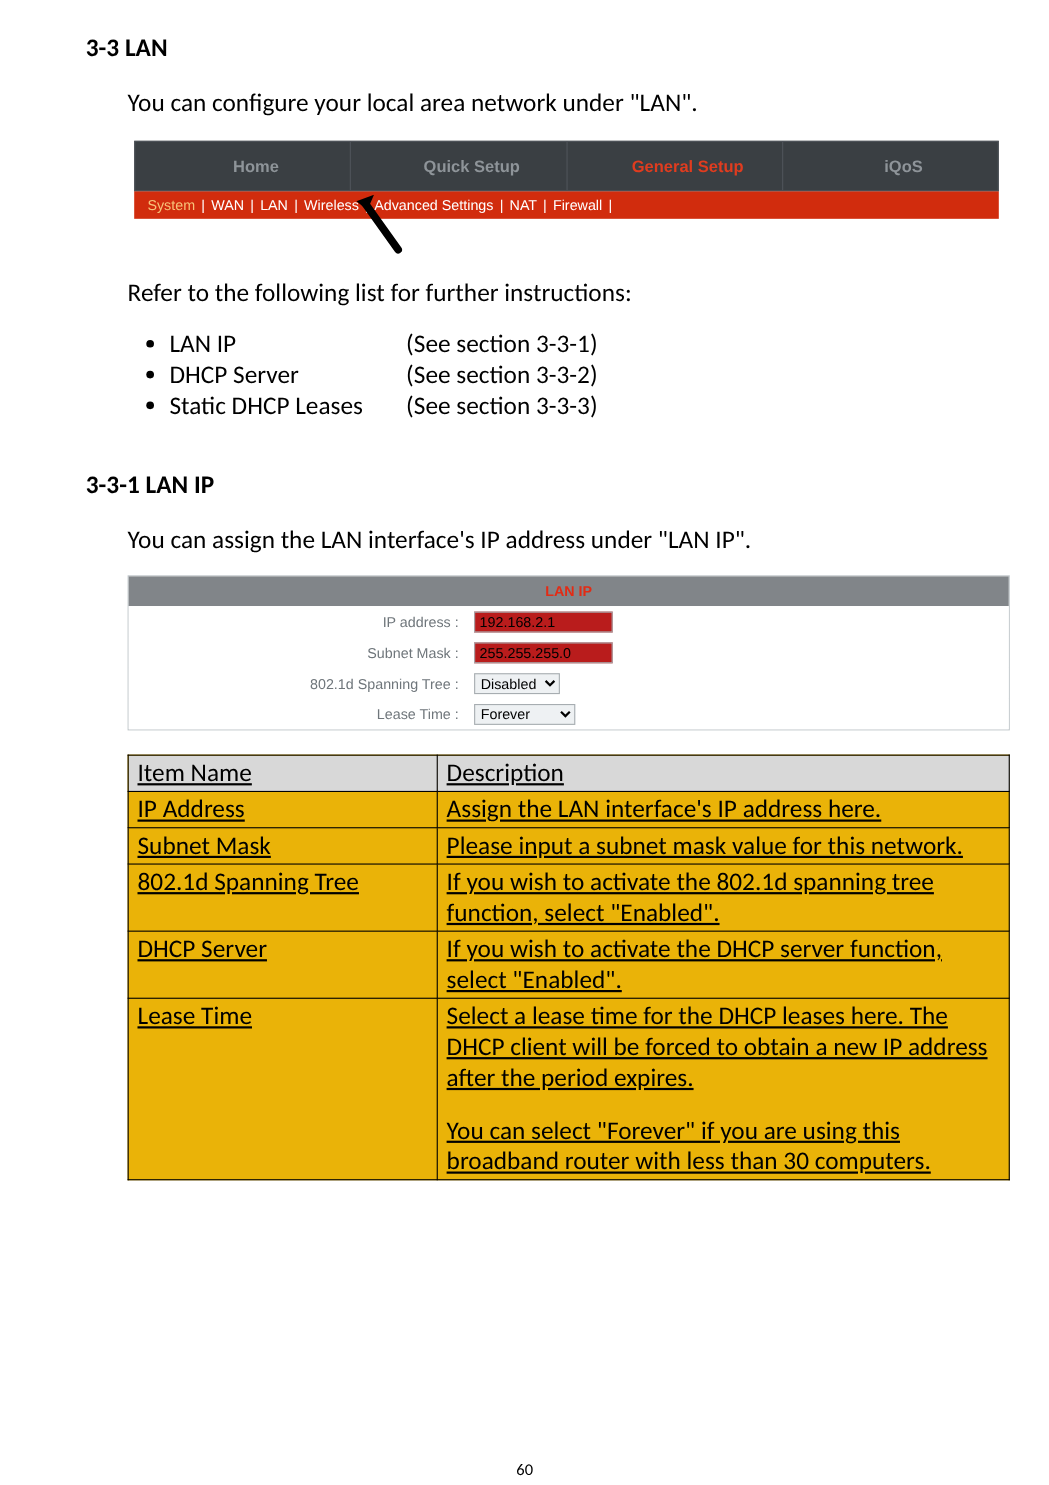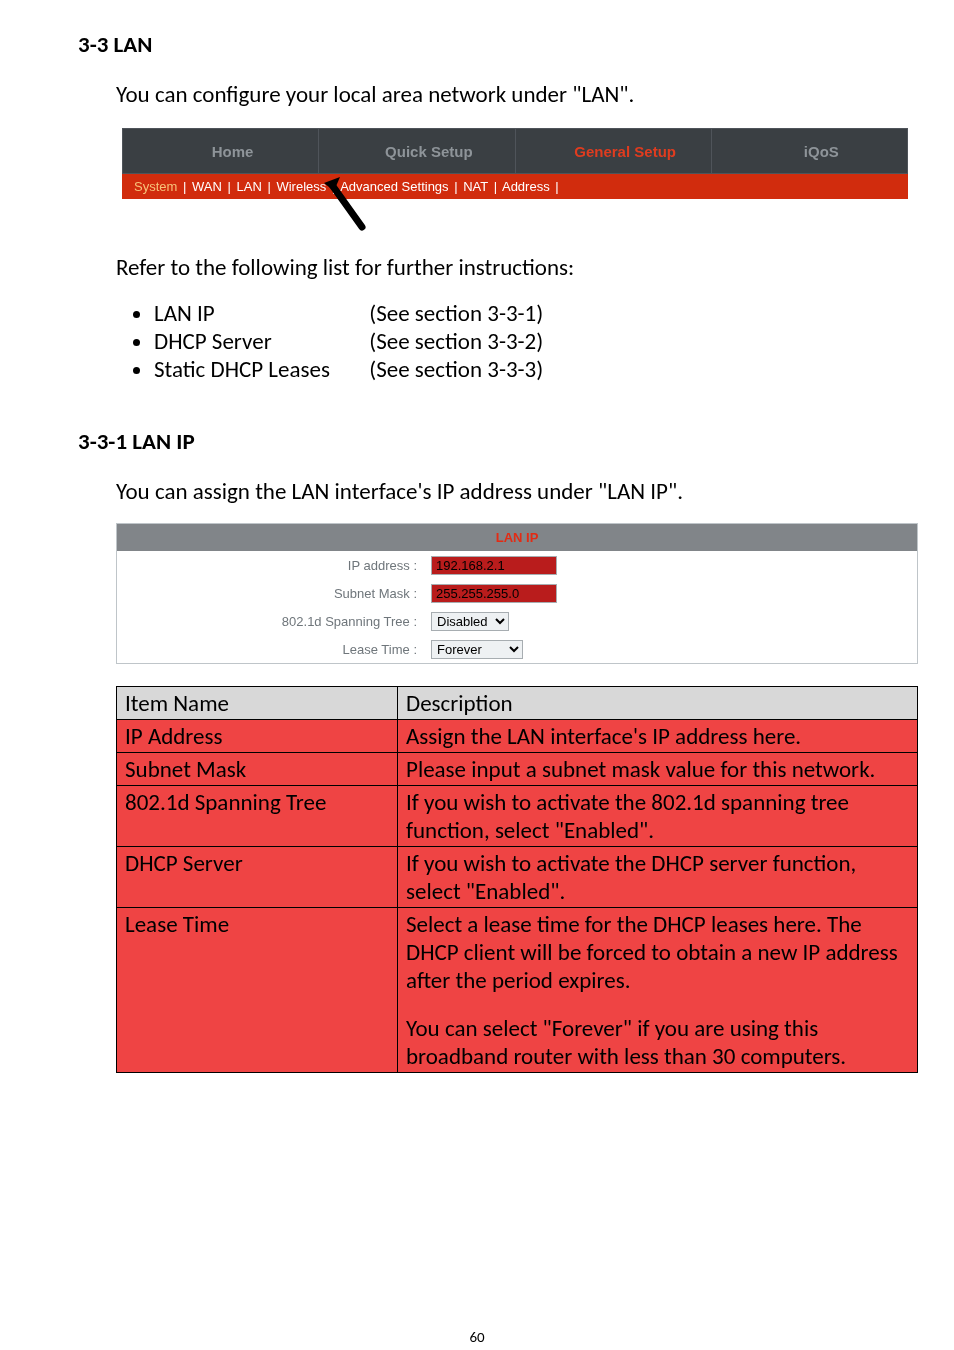--- a/index.html
+++ b/index.html
@@ -152,21 +152,22 @@
   .sel-s { width: 78px; }
   .sel-m { width: 78px; }
   .sel-l { width: 92px; }
 
   
   .desc-table {
     border-collapse: collapse;
     width: 802px;
     margin-left: 38px;
     font-size: 23px;
-    background: #ef4444;
+    background: #eab308;
+    text-decoration: underline;
   }
   .desc-table td, .desc-table th {
     border: 1px solid #000000;
     padding: 2px 8px 2px 8px;
     text-align: left;
     vertical-align: top;
     font-weight: normal;
   }
   .desc-table thead td { background: #d8d8d8; }
   .desc-table .col-a { width: 264px; }
@@ -195,21 +196,21 @@
       <span>WAN</span>
       <span class="sep">|</span>
       <span>LAN</span>
       <span class="sep">|</span>
       <span>Wireless</span>
       <span class="sep">|</span>
       <span>Advanced Settings</span>
       <span class="sep">|</span>
       <span>NAT</span>
       <span class="sep">|</span>
-      <span>Address</span>
+      <span>Firewall</span>
       <span class="sep">|</span>
     </div>
     <div class="nav-blank">
       <div class="nav-arrow">
         <svg width="56" height="56" viewBox="0 0 56 56">
           <polygon points="14,6 30,0 24,14" fill="#000"></polygon>
           <line x1="22" y1="8" x2="52" y2="50" stroke="#000" stroke-width="7" stroke-linecap="round"></line>
         </svg>
       </div>
     </div>

